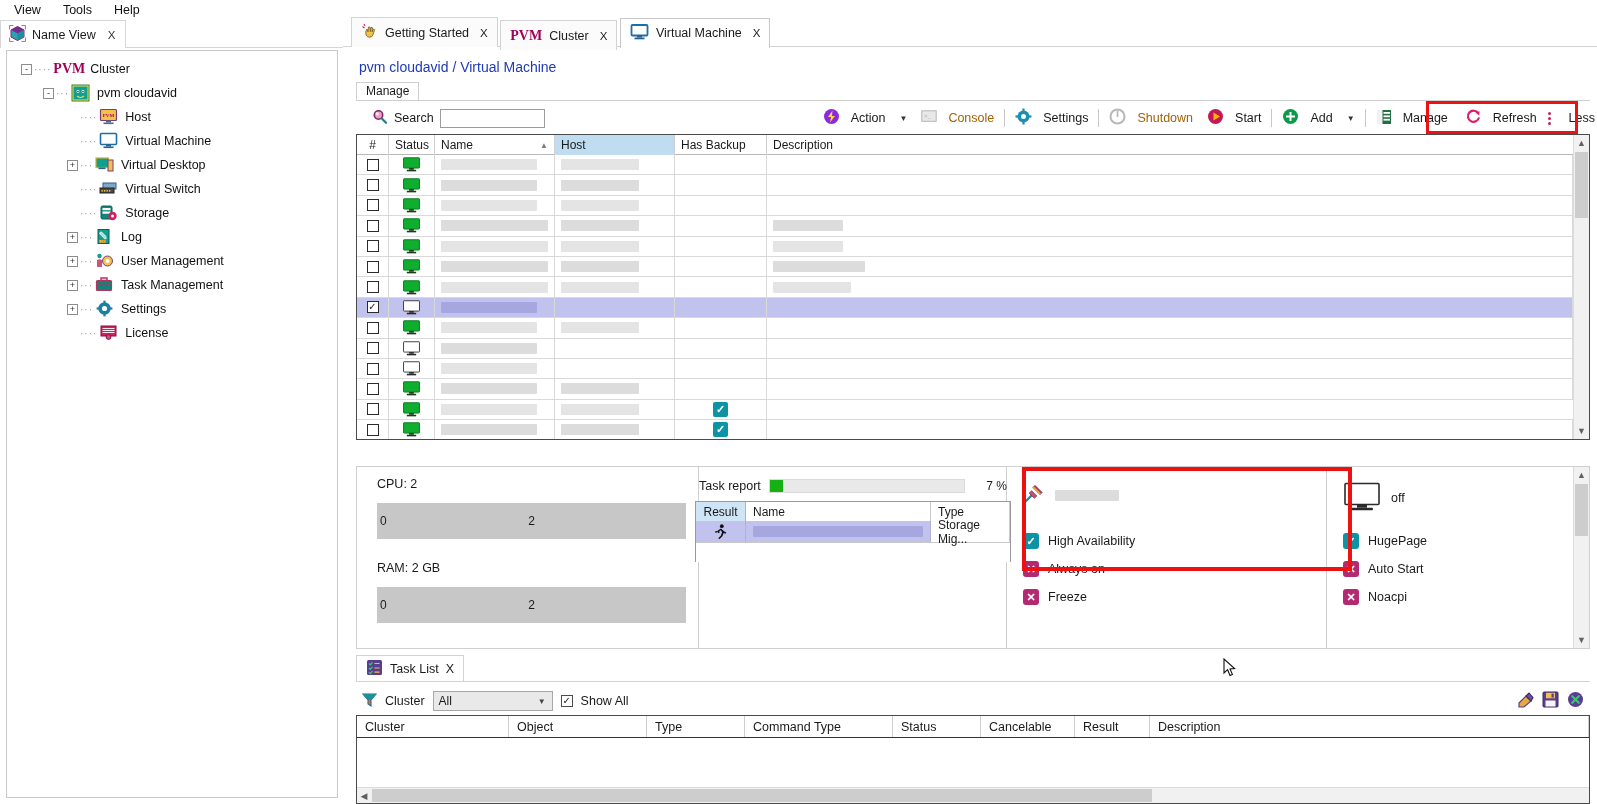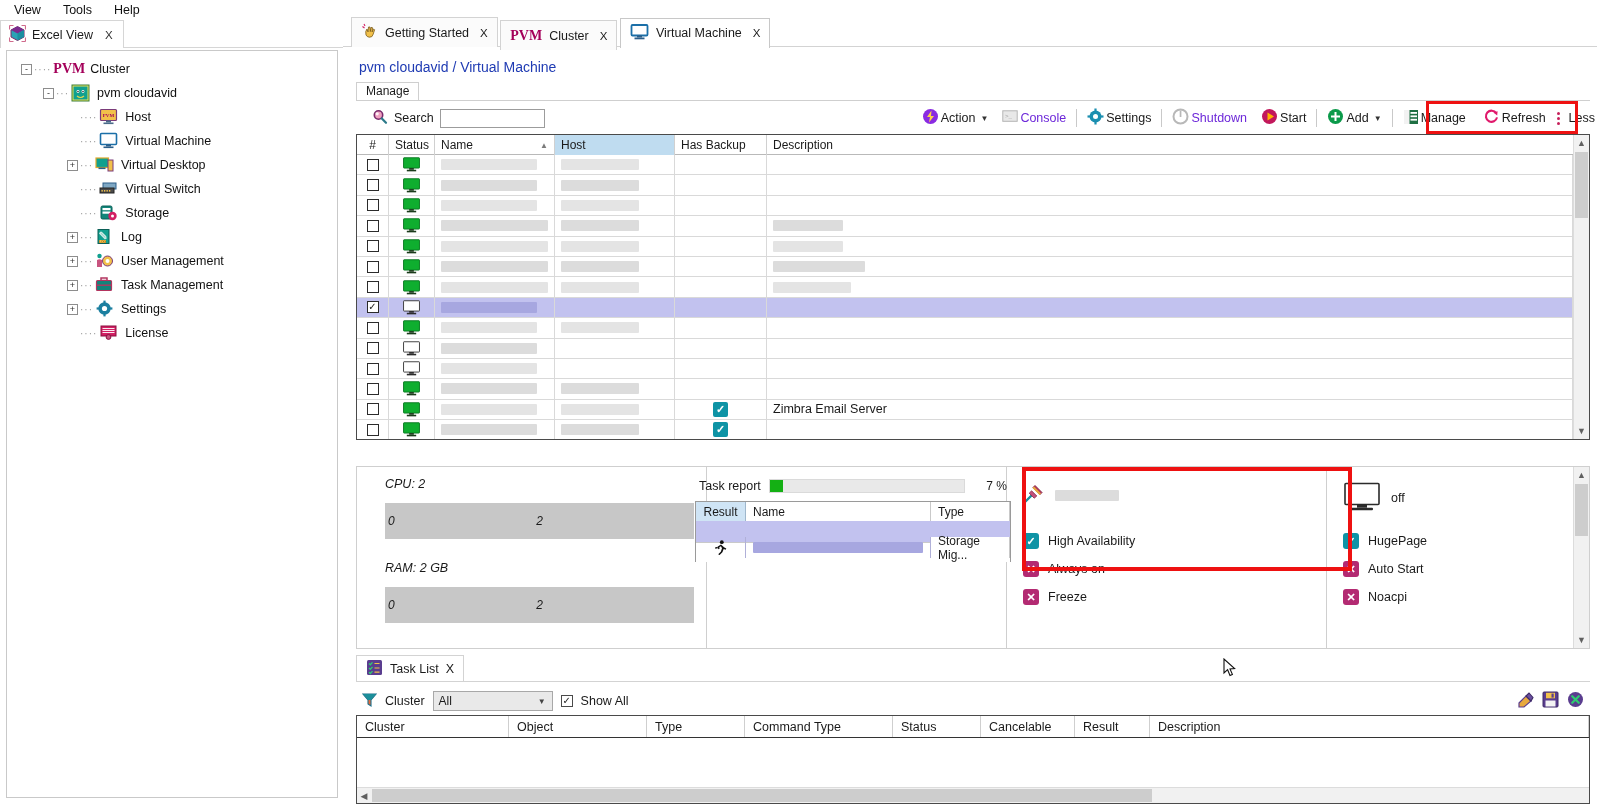--- a/index.html
+++ b/index.html
@@ -70,22 +70,22 @@
 
   
   #toolrow { position:absolute; left:25px; top:103px; width:1234px; height:30px; display:flex; align-items:center; }
   #searchwrap { display:flex; align-items:center; gap:6px; margin-left:4px; }
   #searchlabel { font-size:12.5px; }
   #searchinput {
     width:105px; height:19px; border:1px solid #9c9c9c; background:#fff; outline:none;
     font-family:"Liberation Sans", sans-serif; font-size:12px; padding:0 3px;
   }
   #tbbuttons { margin-left:auto; display:flex; align-items:center; height:30px; }
-  .tb { display:inline-flex; align-items:center; gap:2px; padding:0 7px; height:26px; font-size:12.5px; color:#1a1a1a; }
-  .tb.disabled { color:#6d28d9;text-align:right; }
+  .tb { display:inline-flex; align-items:center; gap:11px; padding:0 7px; height:26px; font-size:12.5px; color:#1a1a1a; }
+  .tb.disabled { color:#a16207;text-align:right; }
   .tb .caret { font-size:8px; margin-left:3px; color:#333; }
   .tbsep { width:1px; height:18px; background:#c9c9c9; margin:0 3px; }
   #redbox-toolbar {
     position:absolute; left:1083px; top:101px; width:152px; height:33px;
     border:3px solid #ee1111; pointer-events:none;
   }
   .vdots { display:inline-flex; flex-direction:column; gap:2px; margin:0 7px 0 4px; }
   .vdots i { width:3px; height:3px; background:#c6205b; border-radius:50%; display:block; }
 
   
@@ -121,41 +121,41 @@
   
   #detailswrap { position:absolute; left:13px; top:444px; width:1234px; height:205px; }
   #dtabs { height:22px; display:flex; align-items:flex-end; }
   .dtab {
     display:inline-flex; align-items:center; gap:7px; height:22px; padding:0 8px;
     border:1px solid #d5d5d5; border-bottom:none; background:#fff; font-size:12.5px;
   }
   .dtab.info { background:#fbfbfb; }
   #dbody { position:absolute; left:0; top:22px; width:1234px; height:183px; border:1px solid #cfcfcf; background:#fff; }
   .dcol { position:absolute; top:0; bottom:0; border-right:1px solid #cfcfcf; }
-  #dcol1 { left:16px; width:334px; padding:10px 12px;font-style:italic; }
+  #dcol1 { left:8px; width:334px; padding:10px 12px; }
   #dcol2 { left:334px; width:316px; }
   #dcol3 { left:650px; width:320px; padding:14px 16px; }
   #dcol4 { left:970px; right:16px; border-right:none; }
   .gauge-label { font-size:12.5px; margin-bottom:12px; }
   .gauge { position:relative; height:36px; background:#c7c7c7; }
   .gauge .gmin { position:absolute; left:3px; top:50%; transform:translateY(-50%); font-size:12px; }
   .gauge .gmax { position:absolute; left:50%; top:50%; transform:translate(-50%,-50%); font-size:12px; }
 
   #taskreportbox { position:absolute; left:4px; top:8px; width:316px; }
   .tr-row { display:flex; align-items:center; gap:8px; padding:0 4px; height:22px; }
   .tr-label { font-size:12.5px; white-space:nowrap; }
   .pbar { flex:1; height:14px; background:#e9e9e9; border:1px solid #dadada; position:relative; }
   .pbar .fill { position:absolute; left:0; top:0; bottom:0; background:#14b014; }
   .pct { font-size:12px; width:34px; text-align:right; }
   .trtable { margin-top:4px; border:1px solid #9a9a9a; border-bottom:none; }
   .trhead { display:flex; height:19px; font-size:12px; background:#cfe4f5; }
   .trhead .c { display:flex; align-items:center; padding:0 7px; border-right:1px solid #9fb7cc; height:19px; }
   .trhead .c.plain { background:#fff; border-right:1px solid #c9c9c9; }
   .trrow { display:flex; height:21px; background:#c2c2ef; font-size:12px; }
-  .trrow .c { display:flex; align-items:center; padding:0 7px; border-right:1px solid #b0b0d8; height:21px;margin-top:16px; }
+  .trrow .c { display:flex; align-items:center; padding:0 7px; border-right:1px solid #b0b0d8; height:21px; }
   .trrow .c.white { background:#fff; border-right:1px solid #c9c9c9; }
   .trempty { height:20px; background:#fff; border-top:1px solid #c9c9c9; }
   #redbox-task { position:absolute; left:679px; top:467px; width:330px; height:104px; border:4px solid #ee1111; pointer-events:none; }
 
   .pinrow { display:flex; align-items:center; gap:10px; height:28px; }
   .flagrow { display:flex; align-items:center; gap:9px; height:28px; font-size:12.5px; }
   .flagbox { width:16px; height:16px; border-radius:3px; display:inline-flex; align-items:center; justify-content:center;
              color:#fff; font-size:11px; font-weight:bold; line-height:11px; }
   .flagbox.on { background:#0e93a5; }
   .flagbox.off { background:#b32a72; }
@@ -203,21 +203,21 @@
     <div class="tabstrip">
       <div class="tabitem">
         <span>
           <svg width="17" height="17" viewBox="0 0 17 17">
             <polygon points="8.5,1.5 15,5 15,12 8.5,15.5 2,12 2,5" fill="#2aa3b5" stroke="#7b2a6b" stroke-width="1"></polygon>
             <polygon points="8.5,1.5 15,5 8.5,8.5 2,5" fill="#7b2a8f"></polygon>
             <polygon points="8.5,8.5 15,5 15,12 8.5,15.5" fill="#1b8ea0"></polygon>
             <path d="M0.5,0.5 h4 M0.5,0.5 v4 M16.5,0.5 h-4 M16.5,0.5 v4 M0.5,16.5 h4 M0.5,16.5 v-4 M16.5,16.5 h-4 M16.5,16.5 v-4" stroke="#d06a8c" stroke-width="1.2" fill="none"></path>
           </svg>
         </span>
-        <span>Excel View</span>
+        <span>Name View</span>
         <span class="tabclose">X</span>
       </div>
     </div>
 
     <div id="treebox">
       <div class="tree">
 
         <div class="tnode" style="padding-left:6px;">
           <span class="expander">-</span>
           <span class="dots">····</span>
@@ -819,23 +819,20 @@
               </svg>
             </div>
             <div class="gc" style="width:120px;">
               <span class="redact l2" style="width:96px;"></span>
             </div>
             <div class="gc" style="width:120px;">
               <span class="redact l2" style="width:78px;"></span>
             </div>
             <div class="gc" style="width:92px;justify-content:center;">
               <span class="tealcheck">✓</span>
-            </div>
-            <div class="gc" style="flex:1;">
-              <span>Zimbra Email Server</span>
             </div>
           </div>
           <div class="grow">
             <div class="gc" style="width:32px;justify-content:center;">
               <span class="cb"></span>
             </div>
             <div class="gc" style="width:46px;justify-content:center;">
               <svg class="monitor" viewBox="0 0 19 16">
                 <rect x="1" y="0.8" width="17" height="11" rx="0.6" fill="#0fae2f" stroke="#0b7a22" stroke-width="1"></rect>
                 <rect x="7" y="11.8" width="5" height="1.8" fill="#1b3b1b"></rect>

